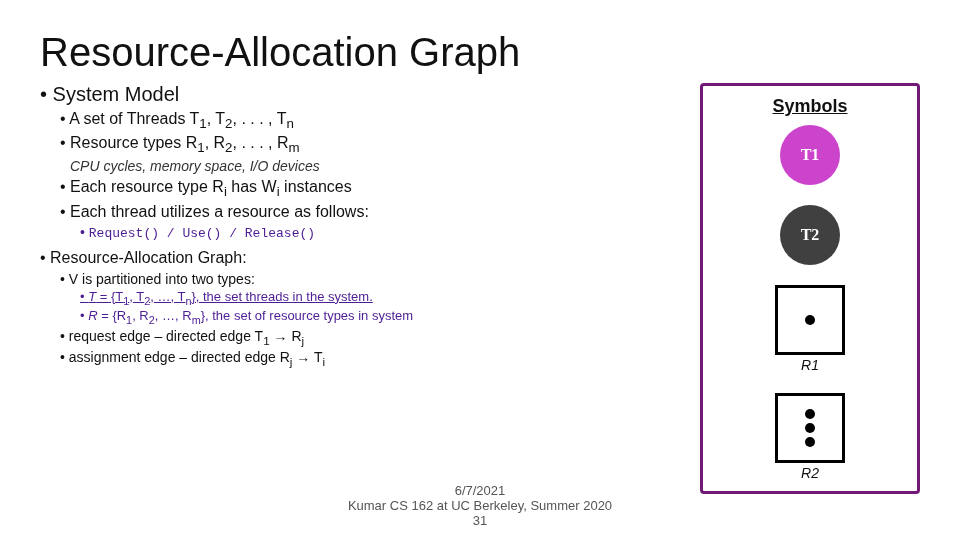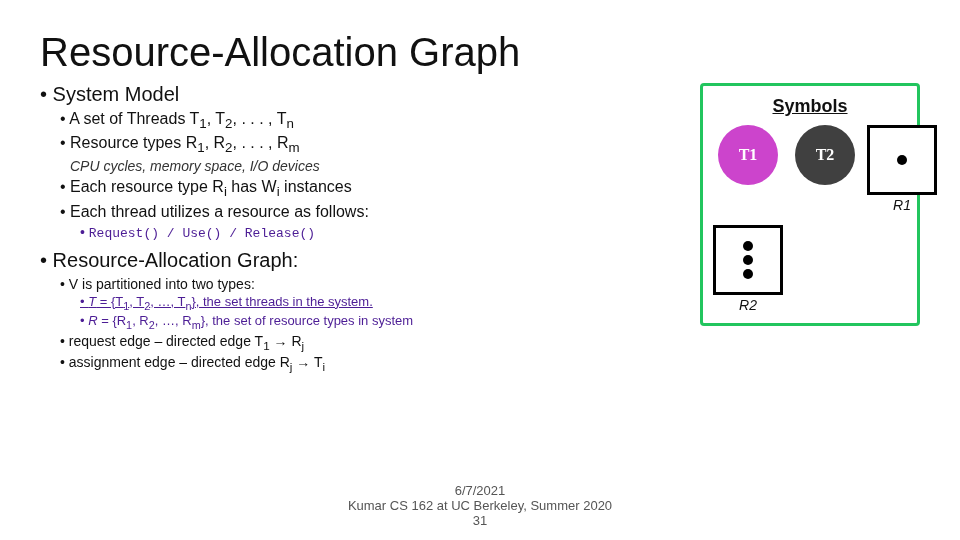--- a/index.html
+++ b/index.html
@@ -70,60 +70,60 @@
       margin-bottom: 4px;
       font-family: Liberation Sans, sans-serif;
     }
 
     .code-inline {
       font-family: 'Courier New', monospace;
       font-size: 13px;
     }
 
     .section-bullet-large {
-      font-size: 20px;
+      font-size: 16px;
       color: #111;
       margin-top: 6px;
       margin-bottom: 4px;
       font-family: 'Arial', sans-serif;
     }
 
     .sub-bullet-small {
       font-size: 14px;
       color: #111;
       margin-left: 20px;
       margin-bottom: 2px;
       font-family: 'Arial', sans-serif;
     }
 
     
     .symbols-box {
       width: 220px;
       min-width: 220px;
-      border: 3px solid #22c55e;
+      border: 3px solid #701a75;
       border-radius: 4px;
       padding: 10px;
       margin-top: 0px;
       background: #fff;
     }
 
     .symbols-title {
       font-size: 18px;
       font-weight: bold;
       text-decoration: underline;
       text-align: center;
       color: #111;
       margin-bottom: 8px;
       font-family: 'Arial', sans-serif;
     }
 
     .symbols-grid {
       display: grid;
-      grid-template-columns: 1fr 1fr 1fr;
-      gap: 12px;
+      grid-template-columns: 1fr;
+      gap: 20px;
     }
 
     .thread-node {
       width: 70px;
       height: 50px;
       border-radius: 50%;
       display: flex;
       align-items: center;
       justify-content: center;
       font-size: 16px;

